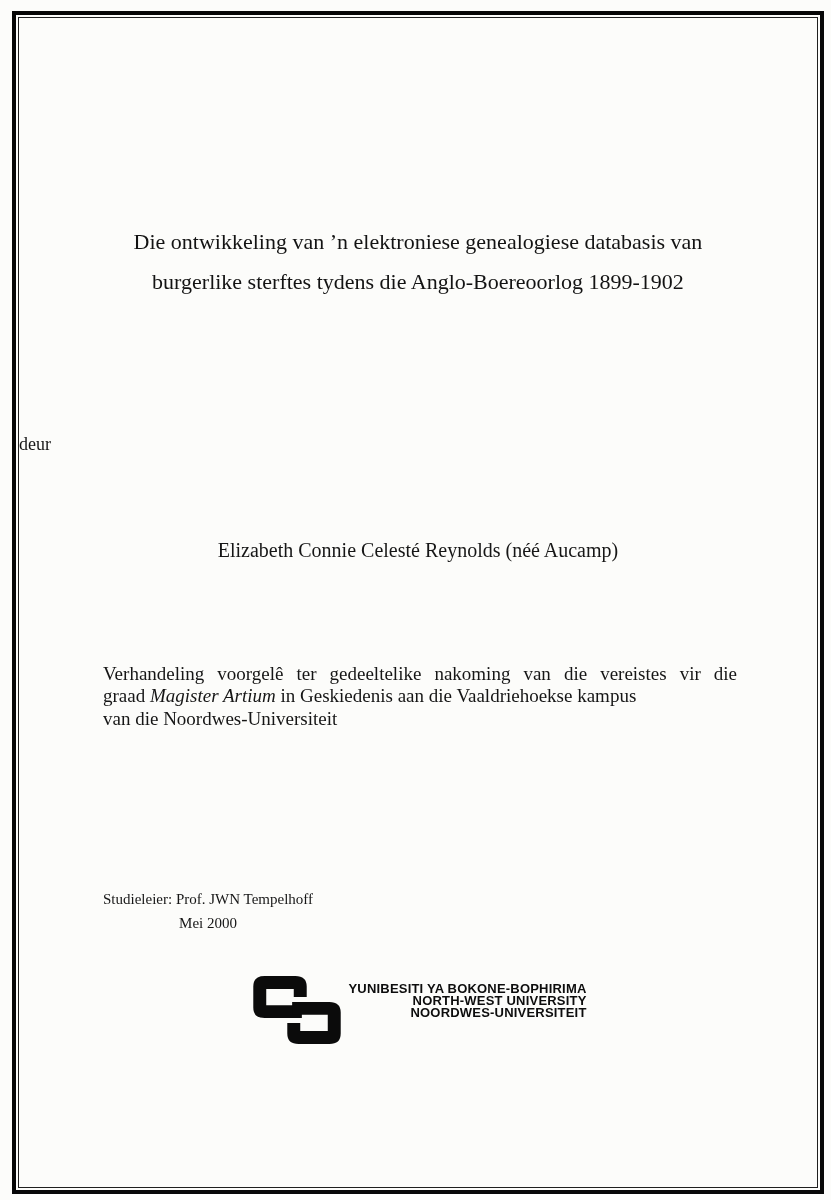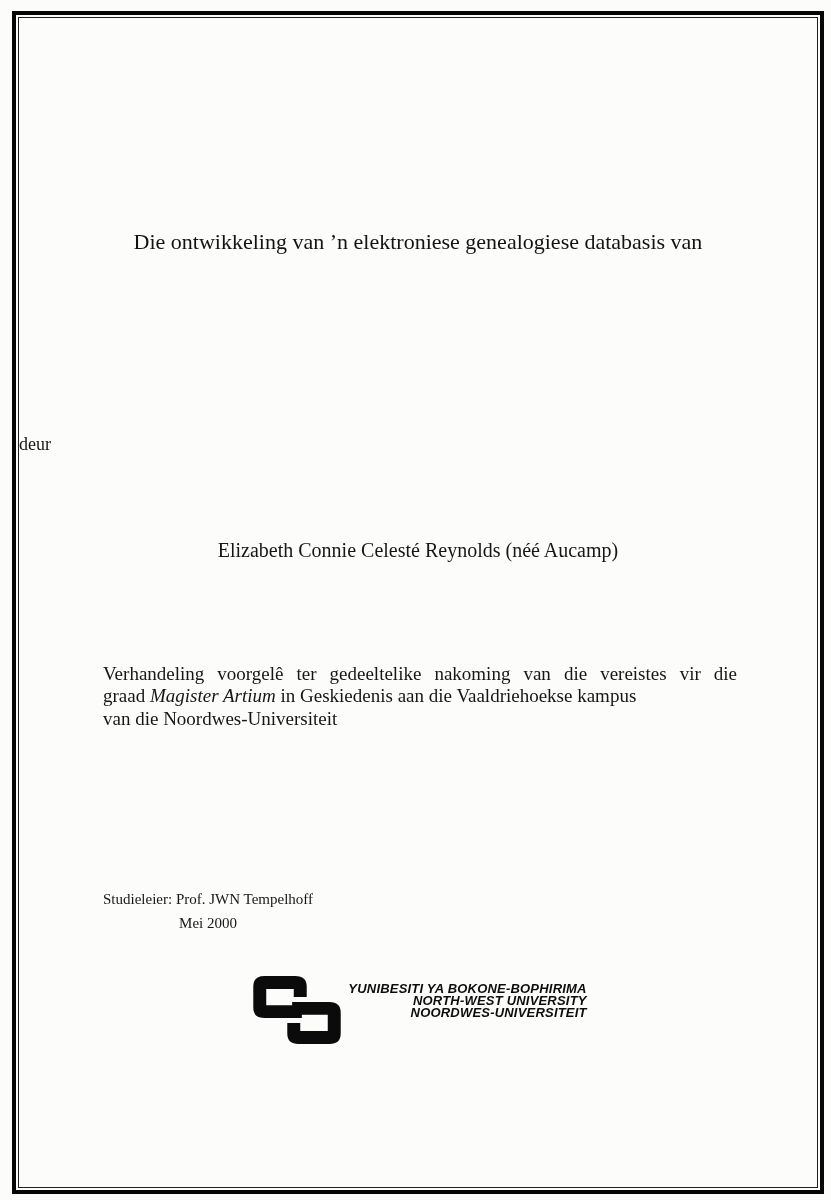--- a/index.html
+++ b/index.html
@@ -79,21 +79,20 @@
     text-align: center;
   }
 
   .logo-block {
     left: 4px;
     right: 0;
     top: 958px;
     display: flex;
     justify-content: center;
     align-items: flex-start;
-    font-style: italic;
   }
   .logo-mark {
     flex: 0 0 auto;
     display: block;
   }
   .logo-text {
     margin-top: 7px;
     margin-left: 7px;
     text-align: right;
     font-family: "Liberation Sans", sans-serif;
@@ -107,20 +106,21 @@
 </style>
 </head>
 <body>
 
 <div class="page">
   <div class="frame-outer">
     <div class="frame-inner">
 
       <div class="abs title-block">
         <div>Die ontwikkeling van ’n elektroniese genealogiese databasis van</div>
+        <div>burgerlike sterftes tydens die Anglo-Boereoorlog 1899-1902</div>
       </div>
 
       <div class="abs byline">deur</div>
 
       <div class="abs author">Elizabeth Connie Celesté Reynolds (néé Aucamp)</div>
 
       <div class="abs submission">
         <div class="just-line">Verhandeling voorgelê ter gedeeltelike nakoming van die vereistes vir die</div>
         <div><span>graad </span><span class="italic">Magister Artium</span><span> in Geskiedenis aan die Vaaldriehoekse kampus</span></div>
         <div>van die Noordwes-Universiteit</div>

